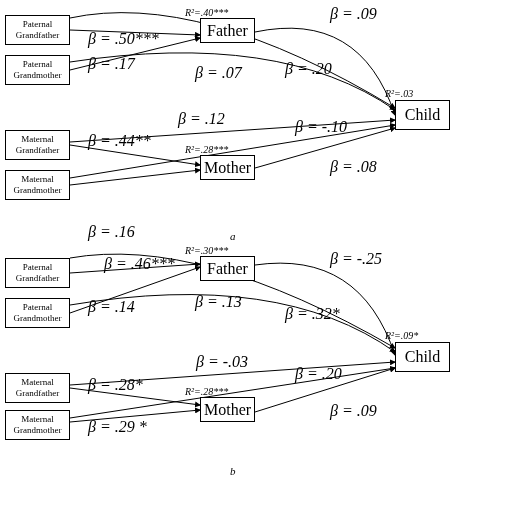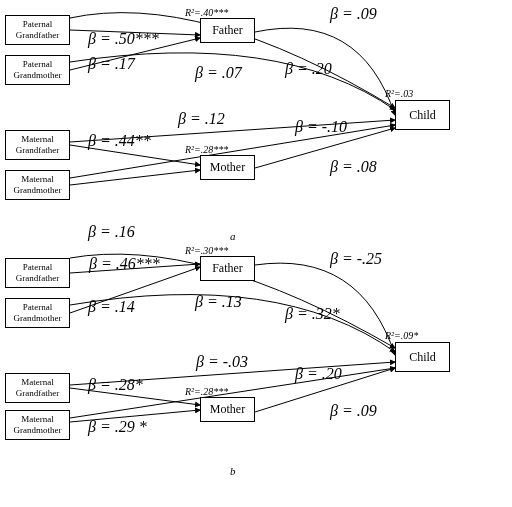--- a/index.html
+++ b/index.html
@@ -23,21 +23,21 @@
       height: 240px;
     }
     .box {
       position: absolute;
       border: 1px solid #000;
       background: #fff;
       text-align: center;
       display: flex;
       align-items: center;
       justify-content: center;
-      font-size: 12px;
+      font-size: 16px;
       line-height: 1.2;
       padding: 2px 3px;
     }
     .label {
       position: absolute;
       font-size: 16px;
       font-style: italic;
       white-space: nowrap;
     }
     .diagram-label {
@@ -148,21 +148,21 @@
   </svg>
 
   <div class="box" style="left:5px;top:8px;width:65px;height:30px;font-size:9px;">Paternal<br>Grandfather</div>
   <div class="box" style="left:5px;top:48px;width:65px;height:30px;font-size:9px;">Paternal<br>Grandmother</div>
   <div class="box" style="left:5px;top:123px;width:65px;height:30px;font-size:9px;">Maternal<br>Grandfather</div>
   <div class="box" style="left:5px;top:160px;width:65px;height:30px;font-size:9px;">Maternal<br>Grandmother</div>
   <div class="box" style="left:200px;top:6px;width:55px;height:25px;">Father</div>
   <div class="box" style="left:200px;top:147px;width:55px;height:25px;">Mother</div>
   <div class="box" style="left:395px;top:92px;width:55px;height:30px;">Child</div>
 
-  <div class="label" style="left:89px;top:5px;">β = .46***</div>
+  <div class="label" style="left:104px;top:5px;">β = .46***</div>
   <div class="label" style="left:88px;top:48px;">β = .14</div>
   <div class="label" style="left:88px;top:126px;">β = .28*</div>
   <div class="label" style="left:88px;top:168px;">β = .29 *</div>
   <div class="label" style="left:330px;top:0px;">β = -.25</div>
   <div class="label" style="left:330px;top:152px;">β = .09</div>
   <div class="label" style="left:195px;top:43px;">β = .13</div>
   <div class="label" style="left:285px;top:55px;">β = .32*</div>
   <div class="label" style="left:178px;top:103px;margin-left:18px;">β = -.03</div>
   <div class="label" style="left:295px;top:115px;">β = .20</div>
 

